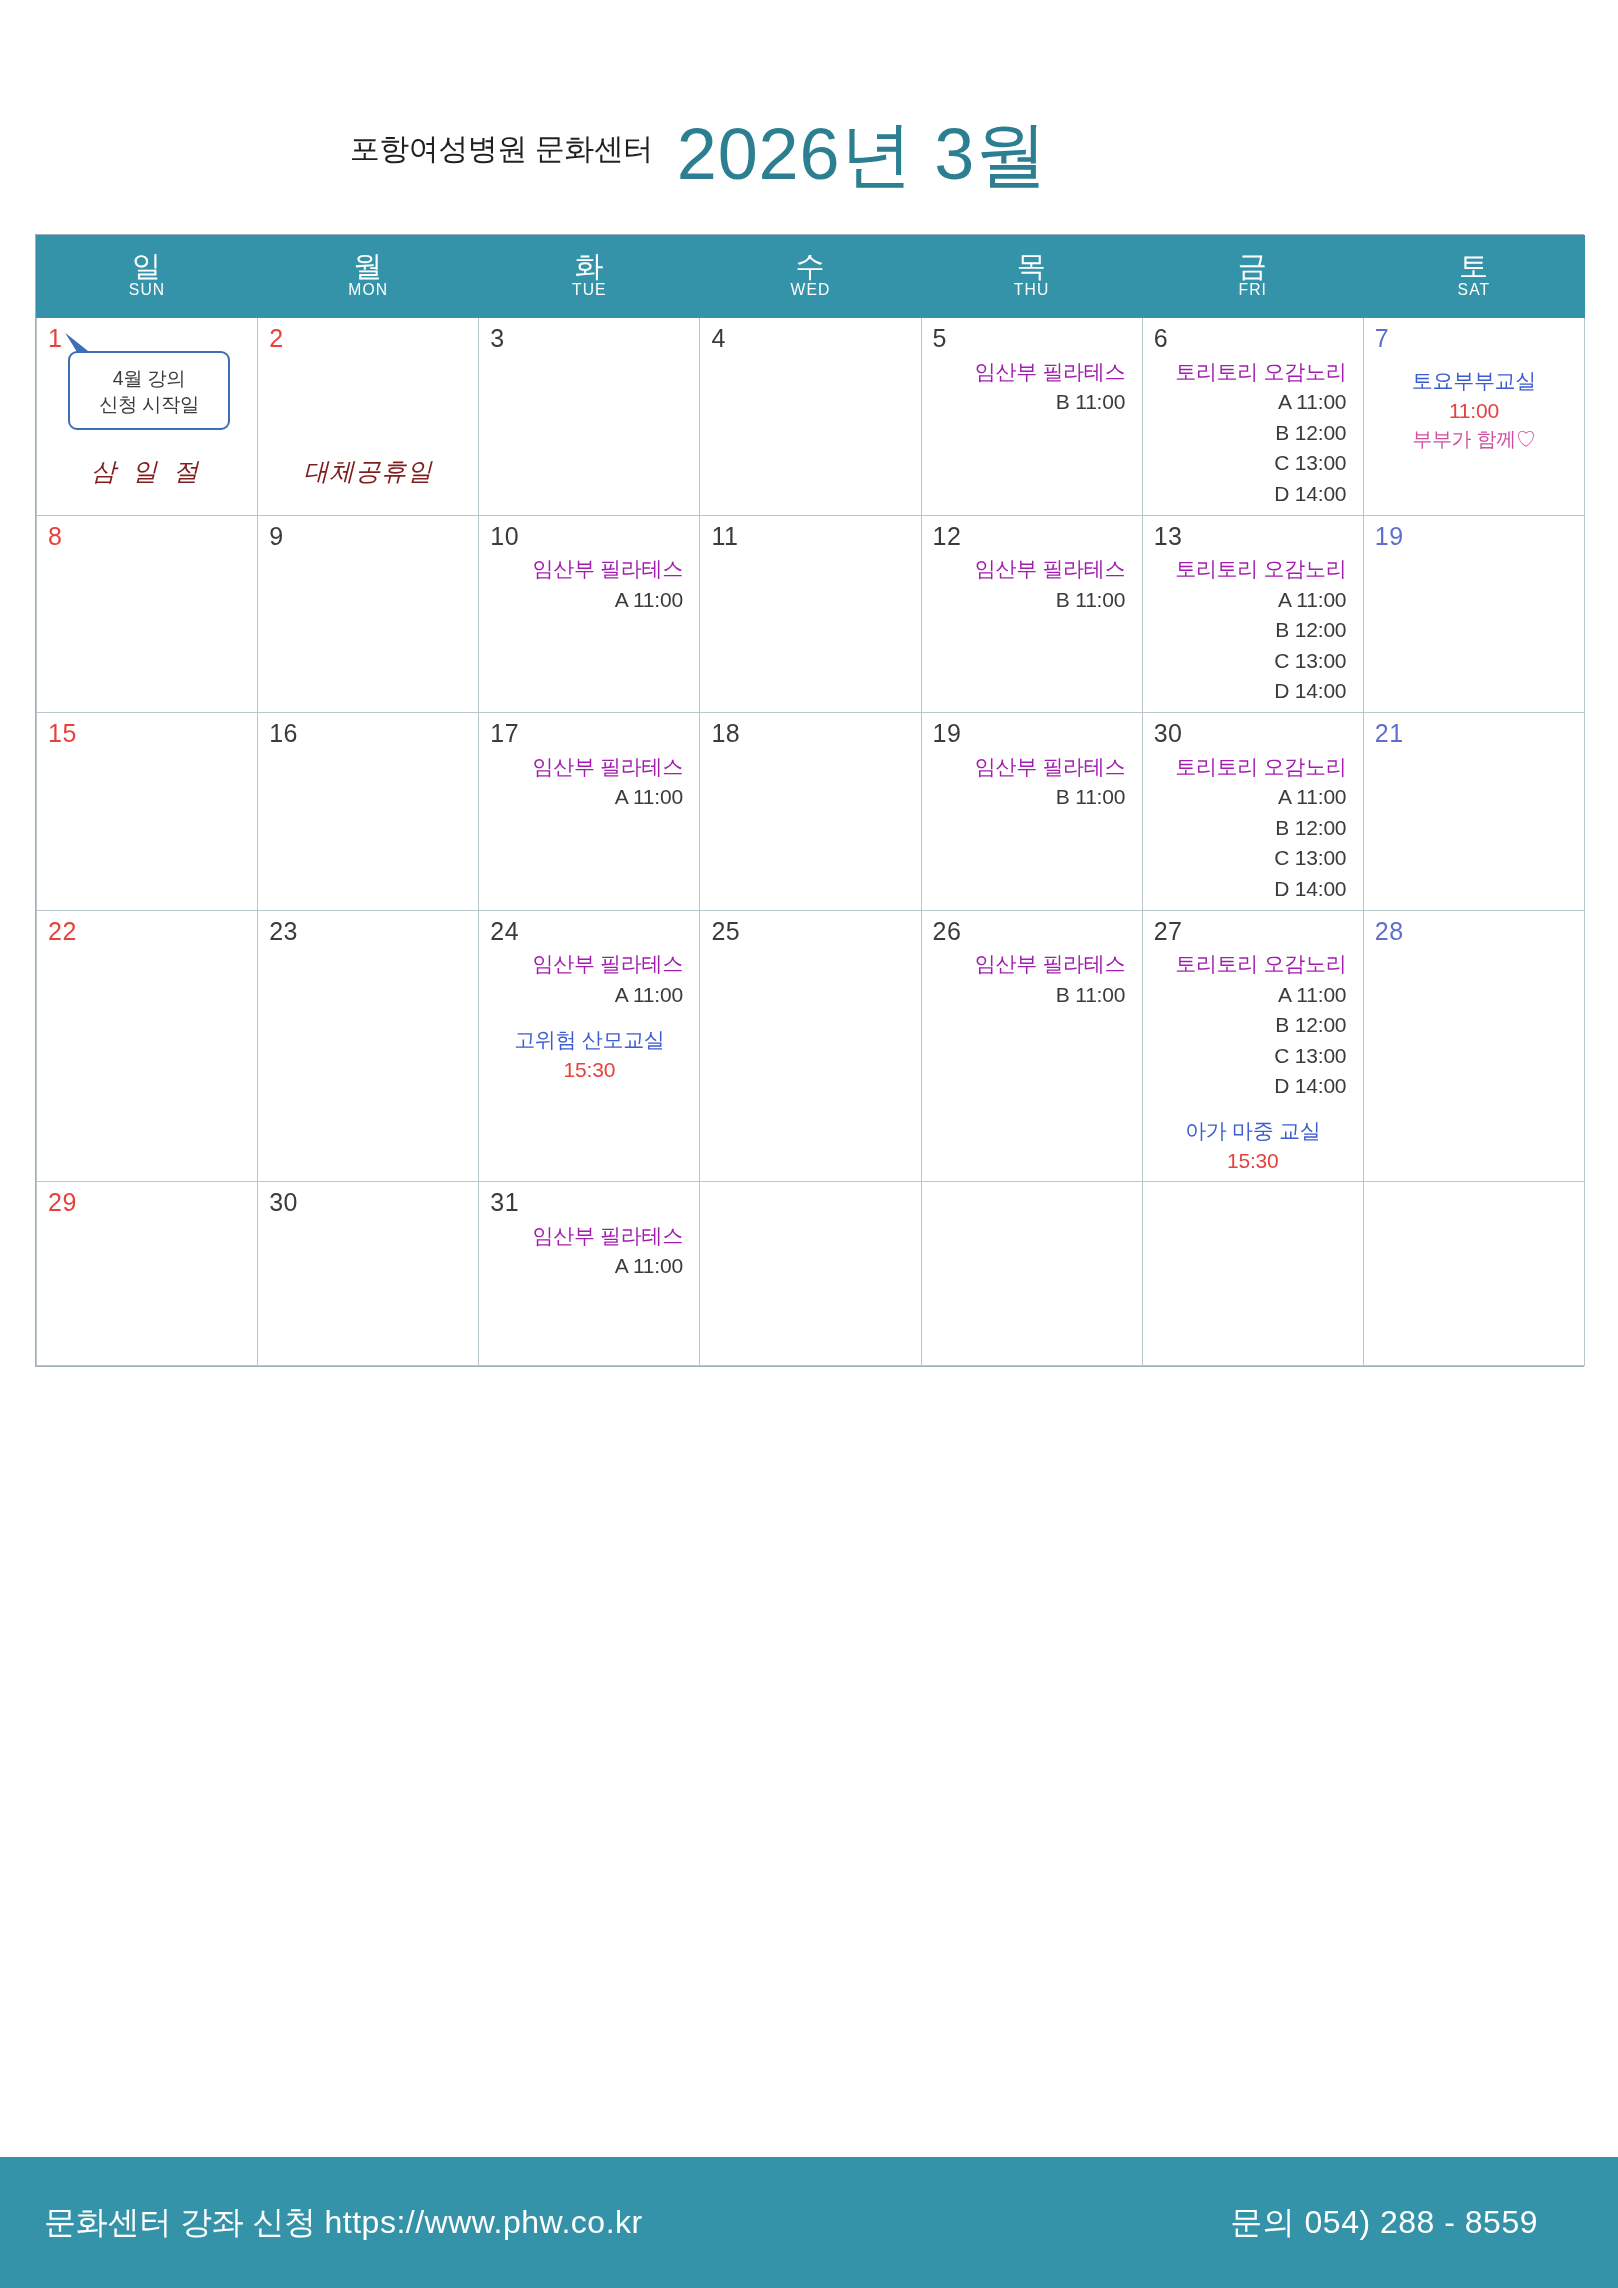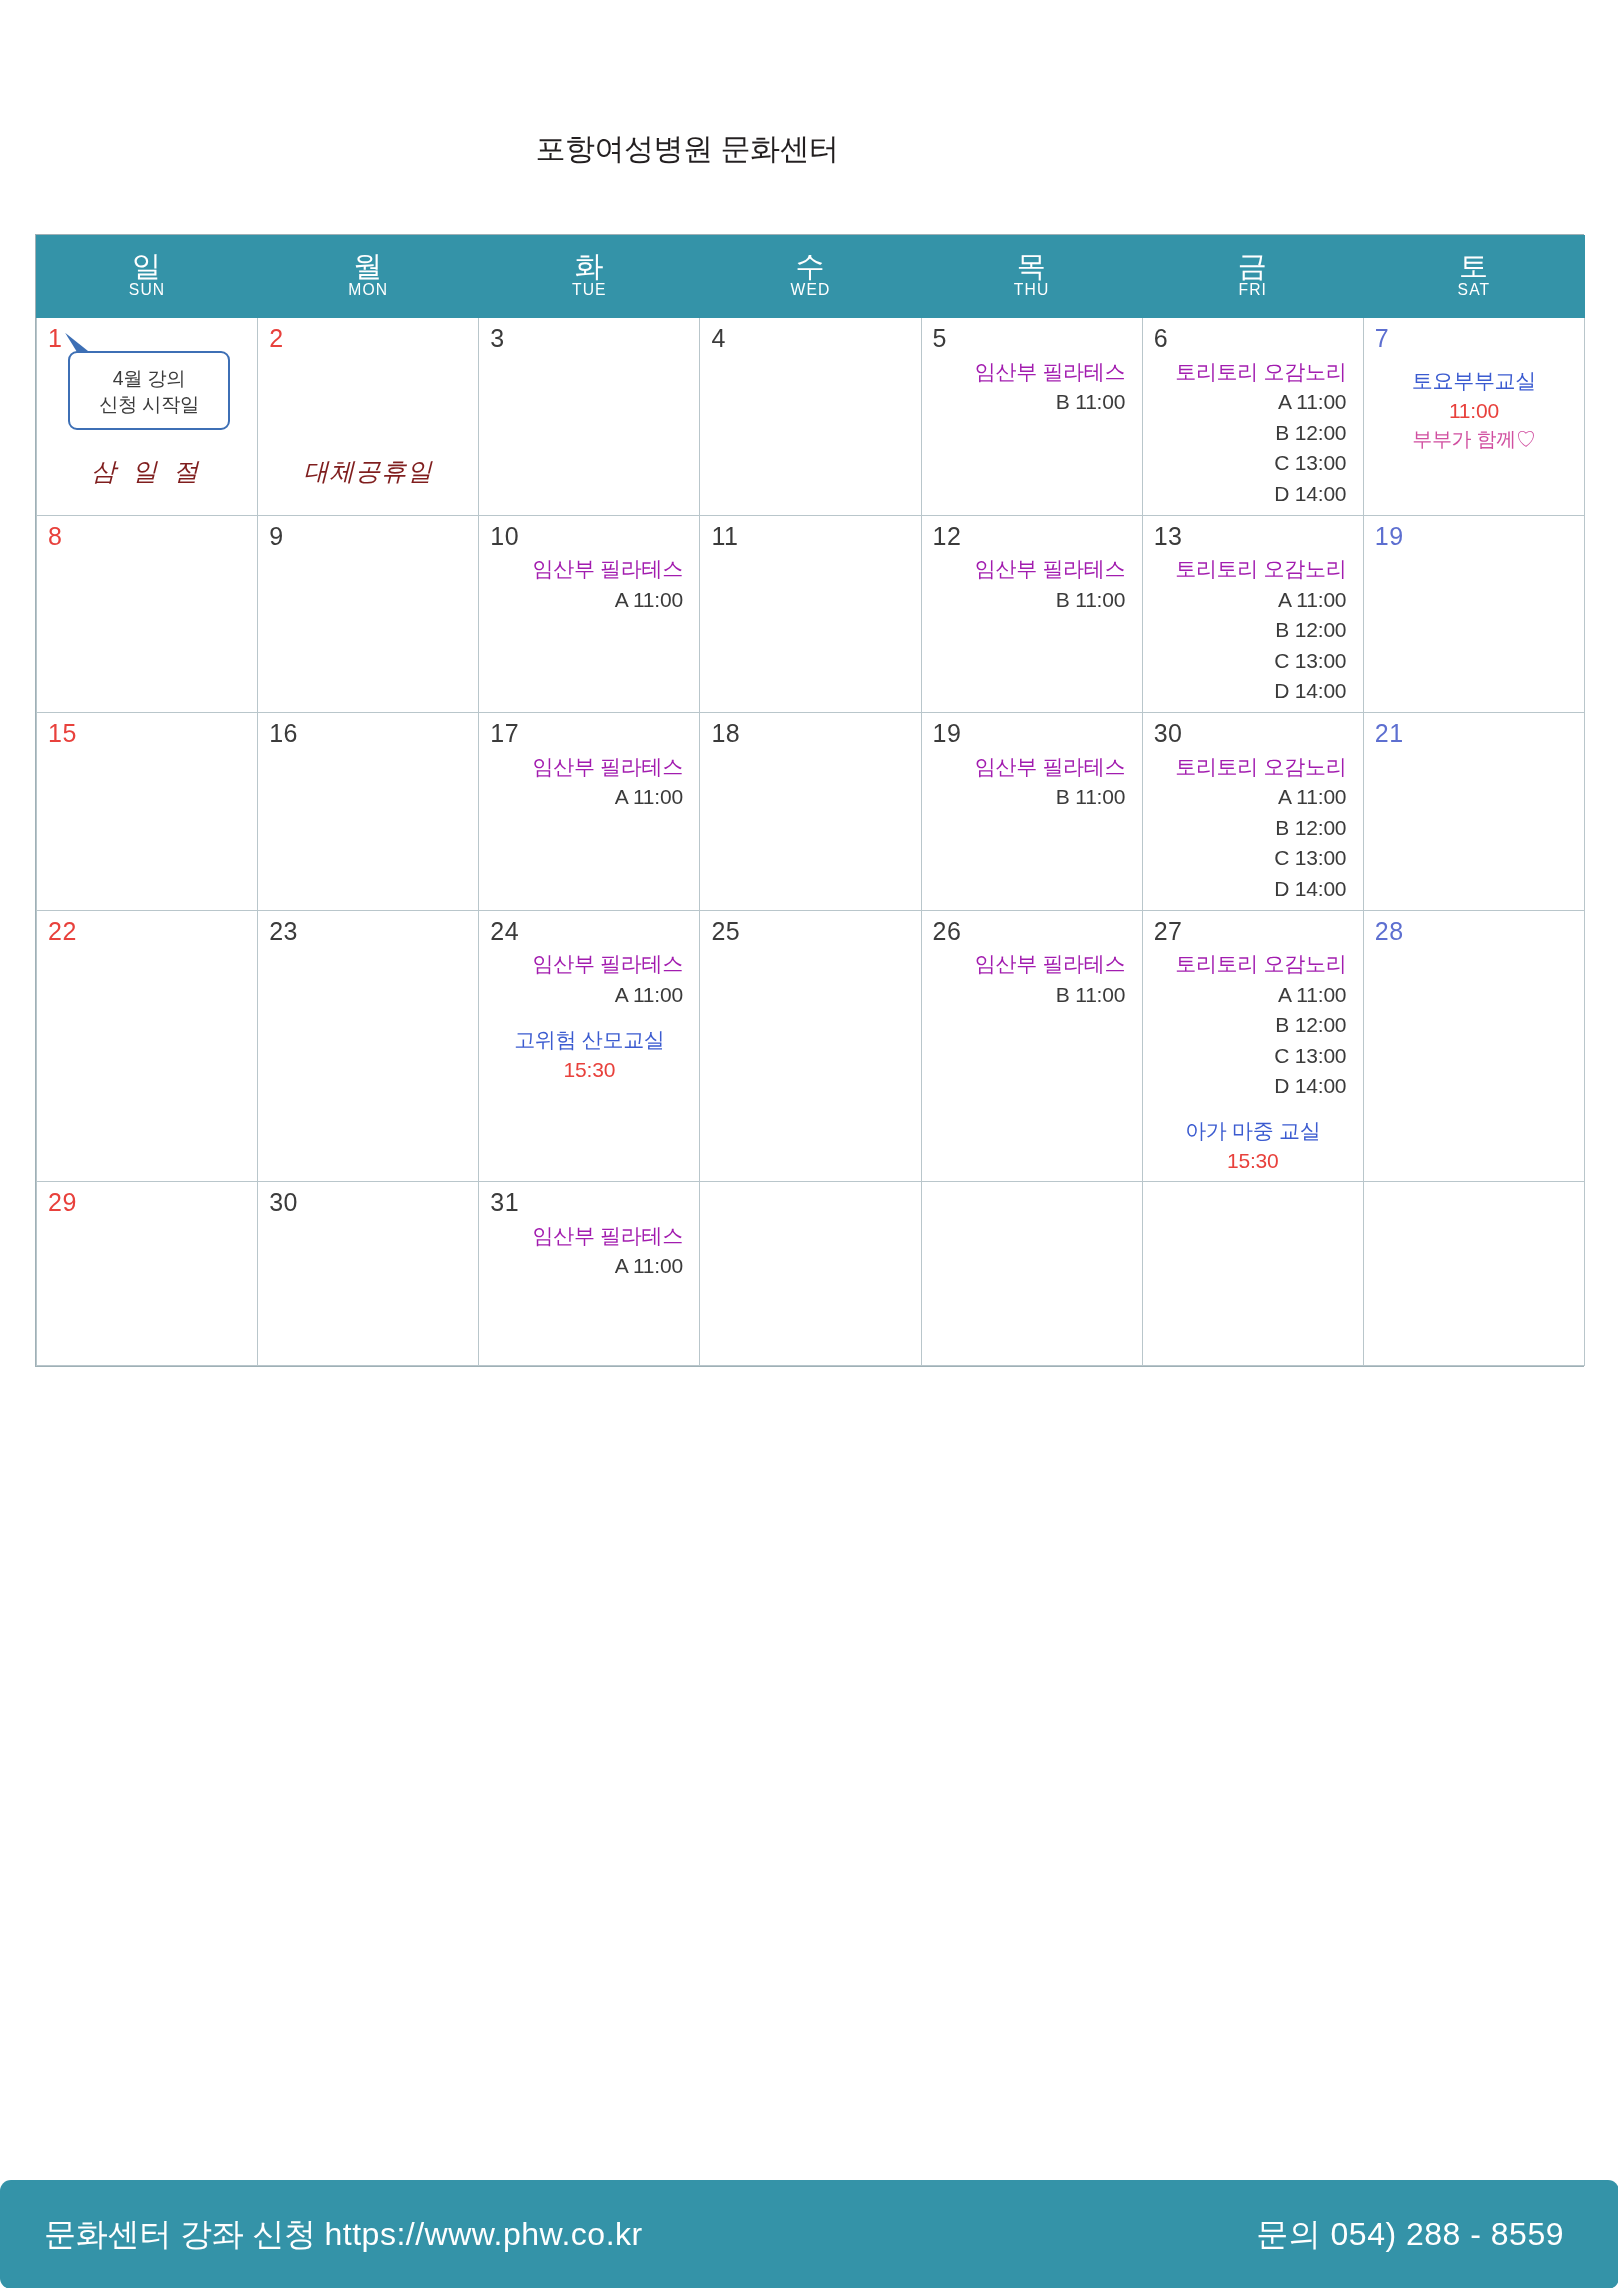--- a/index.html
+++ b/index.html
@@ -195,48 +195,48 @@
     height: 0;
   }
   .bubble-tail svg { display: block; }
 
   
   .footer {
     position: absolute;
     left: 0;
     bottom: 0;
     width: 1619px;
-    height: 109px;
+    height: 132px;
     background: #3493a8;
     display: flex;
     align-items: center;
     justify-content: space-between;
     box-sizing: border-box;
-    padding: 0 55px 0 44px;
-    border-radius: 11px;
+    padding: 0 81px 0 44px;
   }
   .footer-left {
     color: #ffffff;
     font-size: 32px;
     letter-spacing: -0.2px;
   }
   .footer-left .url { letter-spacing: 0.5px; }
   .footer-right {
     color: #ffffff;
     font-size: 32px;
     letter-spacing: 0.5px;
   }
 </style>
 </head>
 <body>
 
 <div class="page">
 
   <div class="header">
     <div class="header-sub">포항여성병원 문화센터</div>
+    <div class="header-title">2026년 3월</div>
   </div>
 
   <div class="calendar">
     <table class="cal">
       <thead>
         <tr>
           <th>
             <div class="dow-ko">일</div>
             <div class="dow-en">SUN</div>
           </th>

